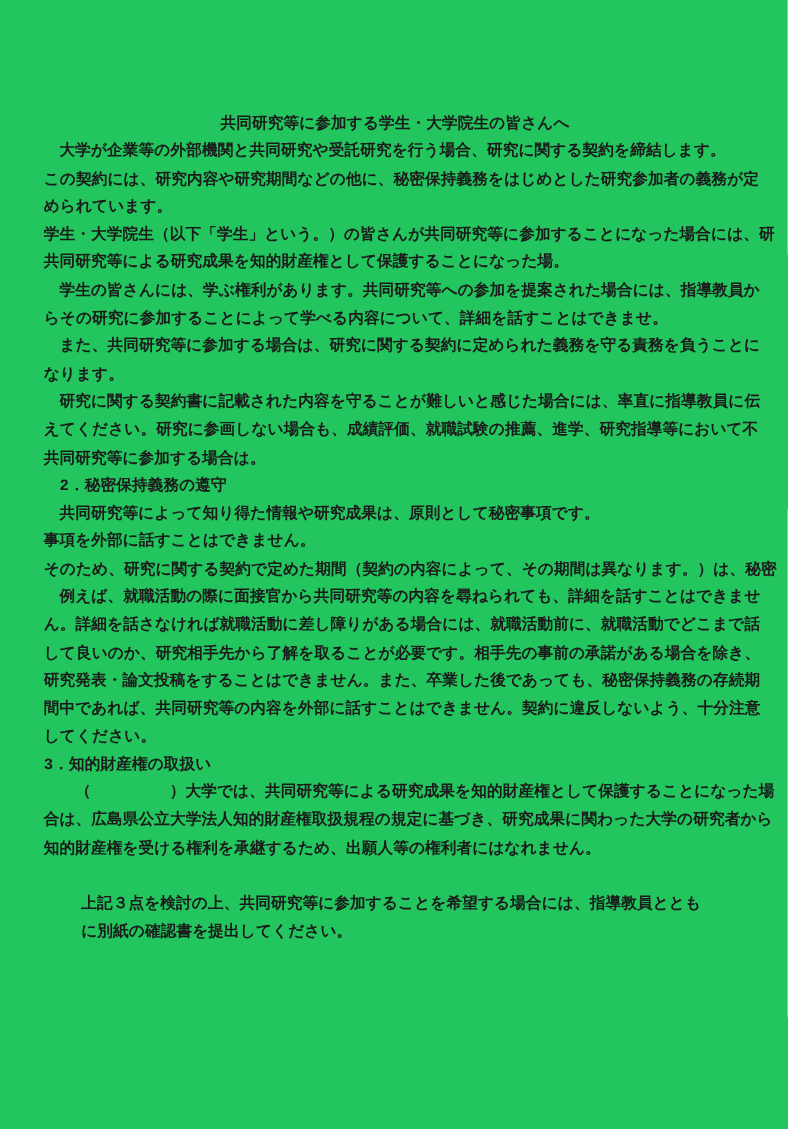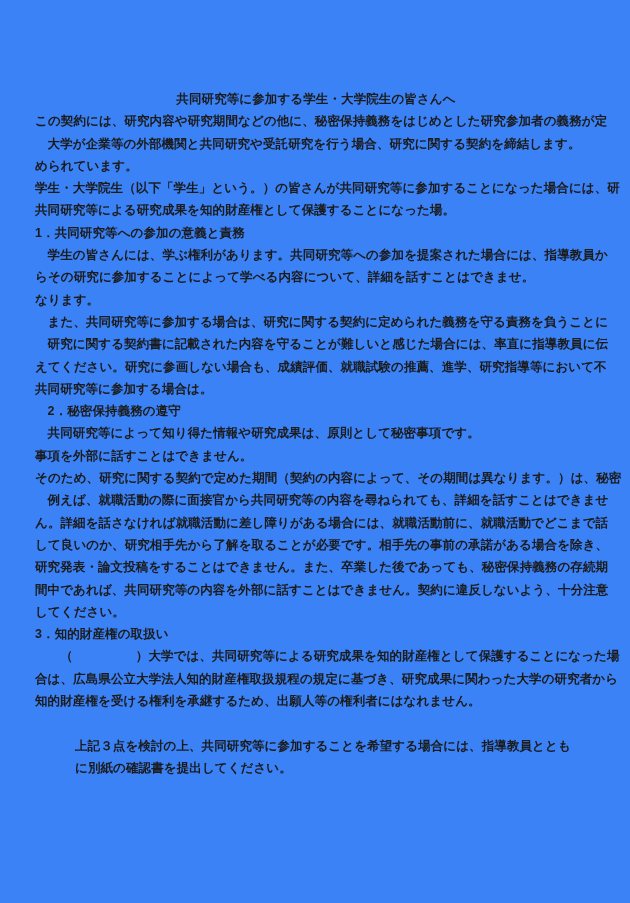--- a/index.html
+++ b/index.html
@@ -9,59 +9,58 @@
   }
   body {
     width: 630px;
     height: 903px;
     overflow: hidden;
   }
   .page {
     box-sizing: border-box;
     width: 630px;
     height: 903px;
-    background: #3b82f6;
+    background: #22c55e;
     padding: 88px 33px 0 35px;
-    font-family: Liberation Sans, sans-serif;
+    font-family: Liberation Mono, monospace;
     font-size: 12.5px;
     line-height: 22.3px;
     color: #1b1b1b;
     font-weight: 600;
   }
   .line {
     white-space: pre;
     min-height: 22.3px;
     letter-spacing: 0.1px;
   }
   .line.title {
     text-align: center;
     font-weight: 700;
   }
   .line.heading {
     font-weight: 600;
   }
   .line.footer {
-    margin-left: 40px;
+    margin-left: 30px;
   }
 </style>
 </head>
 <body>
 
 <div class="page" id="document-page">
     <div class="line title">共同研究等に参加する学生・大学院生の皆さんへ</div>
+    <div class="line body">　大学が企業等の外部機関と共同研究や受託研究を行う場合、研究に関する契約を締結します。</div>
     <div class="line body">この契約には、研究内容や研究期間などの他に、秘密保持義務をはじめとした研究参加者の義務が定</div>
-    <div class="line body">　大学が企業等の外部機関と共同研究や受託研究を行う場合、研究に関する契約を締結します。</div>
     <div class="line body">められています。</div>
     <div class="line body">学生・大学院生（以下「学生」という。）の皆さんが共同研究等に参加することになった場合には、研</div>
     <div class="line body">共同研究等による研究成果を知的財産権として保護することになった場。</div>
-    <div class="line heading">1．共同研究等への参加の意義と責務</div>
     <div class="line body">　学生の皆さんには、学ぶ権利があります。共同研究等への参加を提案された場合には、指導教員か</div>
     <div class="line body">らその研究に参加することによって学べる内容について、詳細を話すことはできませ。</div>
+    <div class="line body">　また、共同研究等に参加する場合は、研究に関する契約に定められた義務を守る責務を負うことに</div>
     <div class="line body">なります。</div>
-    <div class="line body">　また、共同研究等に参加する場合は、研究に関する契約に定められた義務を守る責務を負うことに</div>
     <div class="line body">　研究に関する契約書に記載された内容を守ることが難しいと感じた場合には、率直に指導教員に伝</div>
     <div class="line body">えてください。研究に参画しない場合も、成績評価、就職試験の推薦、進学、研究指導等において不</div>
     <div class="line body">共同研究等に参加する場合は。</div>
     <div class="line heading">　2．秘密保持義務の遵守</div>
     <div class="line body">　共同研究等によって知り得た情報や研究成果は、原則として秘密事項です。</div>
     <div class="line body">事項を外部に話すことはできません。</div>
     <div class="line body">そのため、研究に関する契約で定めた期間（契約の内容によって、その期間は異なります。）は、秘密</div>
     <div class="line body">　例えば、就職活動の際に面接官から共同研究等の内容を尋ねられても、詳細を話すことはできませ</div>
     <div class="line body">ん。詳細を話さなければ就職活動に差し障りがある場合には、就職活動前に、就職活動でどこまで話</div>
     <div class="line body">して良いのか、研究相手先から了解を取ることが必要です。相手先の事前の承諾がある場合を除き、</div>

